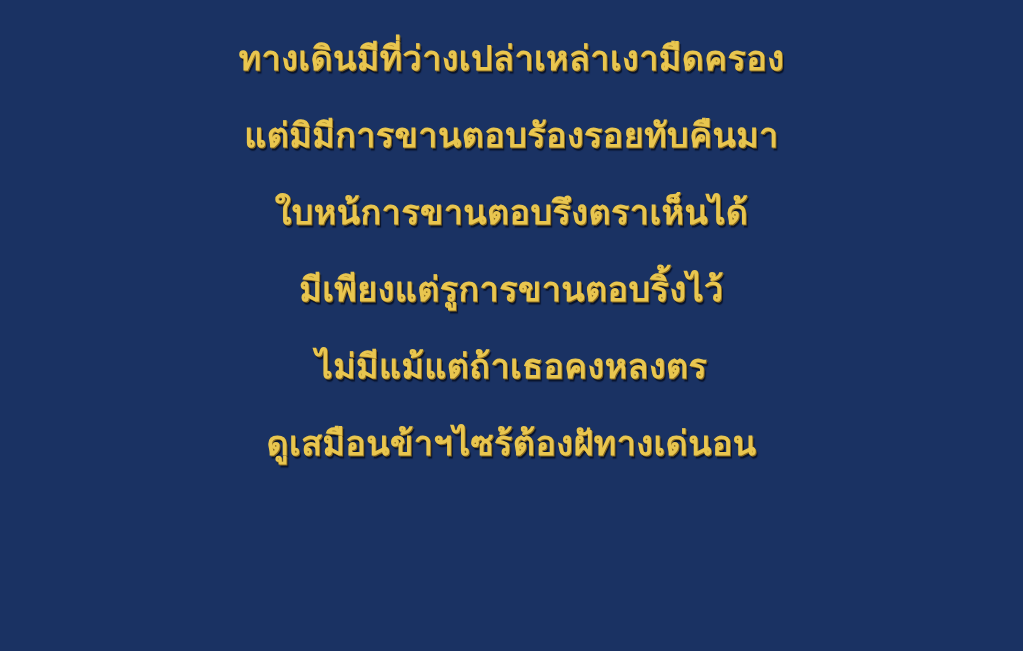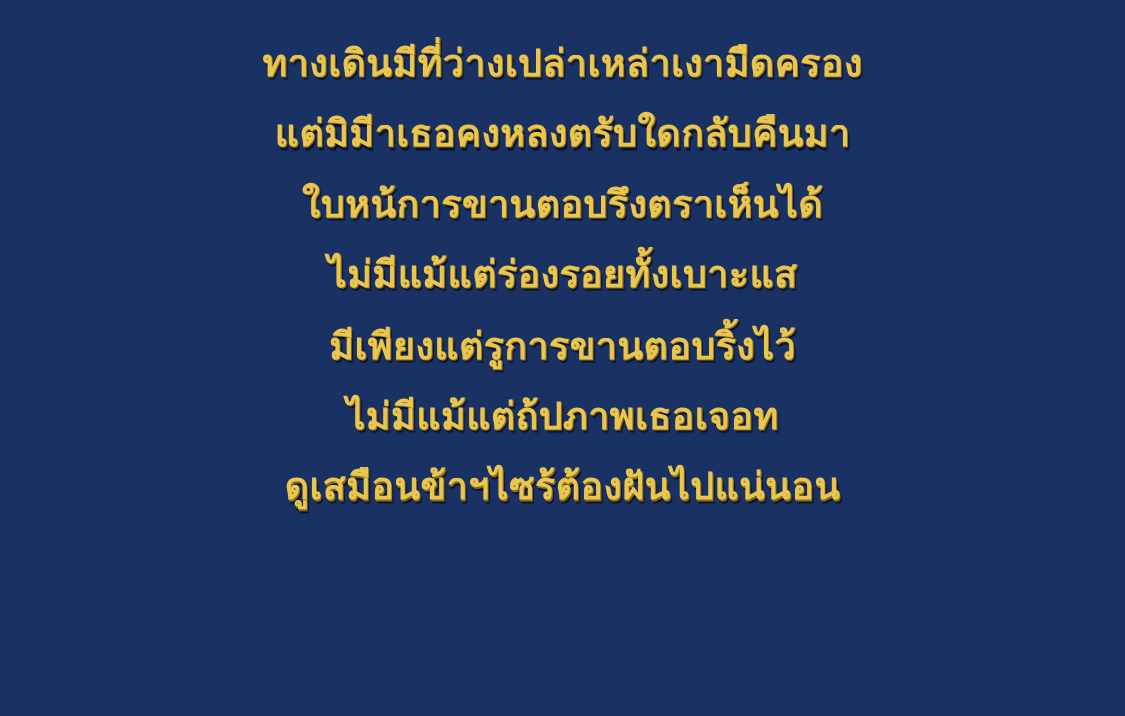--- a/index.html
+++ b/index.html
@@ -35,19 +35,18 @@
     text-shadow:
       1px 1px 0 #8a6a1e,
       2px 3px 1px rgba(7, 16, 38, 0.9);
   }
 </style>
 </head>
 <body>
 
 <div class="slide">
   <div class="lyric-line">ทางเดินมีที่ว่างเปล่าเหล่าเงามืดครอง</div>
-  <div class="lyric-line">แต่มิมีาเธอคงหลงตรับใดกลับคืนมา</div>
+  <div class="lyric-line">แต่มิมีการขานตอบรัองรอยทับคืนมา</div>
   <div class="lyric-line">ใบหน้การขานตอบรึงตราเห็นได้</div>
-  <div class="lyric-line">ไม่มีแม้แต่ร่องรอยทั้งเบาะแส</div>
   <div class="lyric-line">มีเพียงแต่รูการขานตอบริ้งไว้</div>
-  <div class="lyric-line">ไม่มีแม้แต่ถ้ปภาพเธอเจอท</div>
-  <div class="lyric-line">ดูเสมือนข้าฯไซร้ต้องฝันไปแน่นอน</div>
+  <div class="lyric-line">ไม่มีแม้แต่ถ้าเธอคงหลงตร</div>
+  <div class="lyric-line">ดูเสมือนข้าฯไซร้ต้องฝัทางเด่นอน</div>
 </div>
 
 </body></html>

